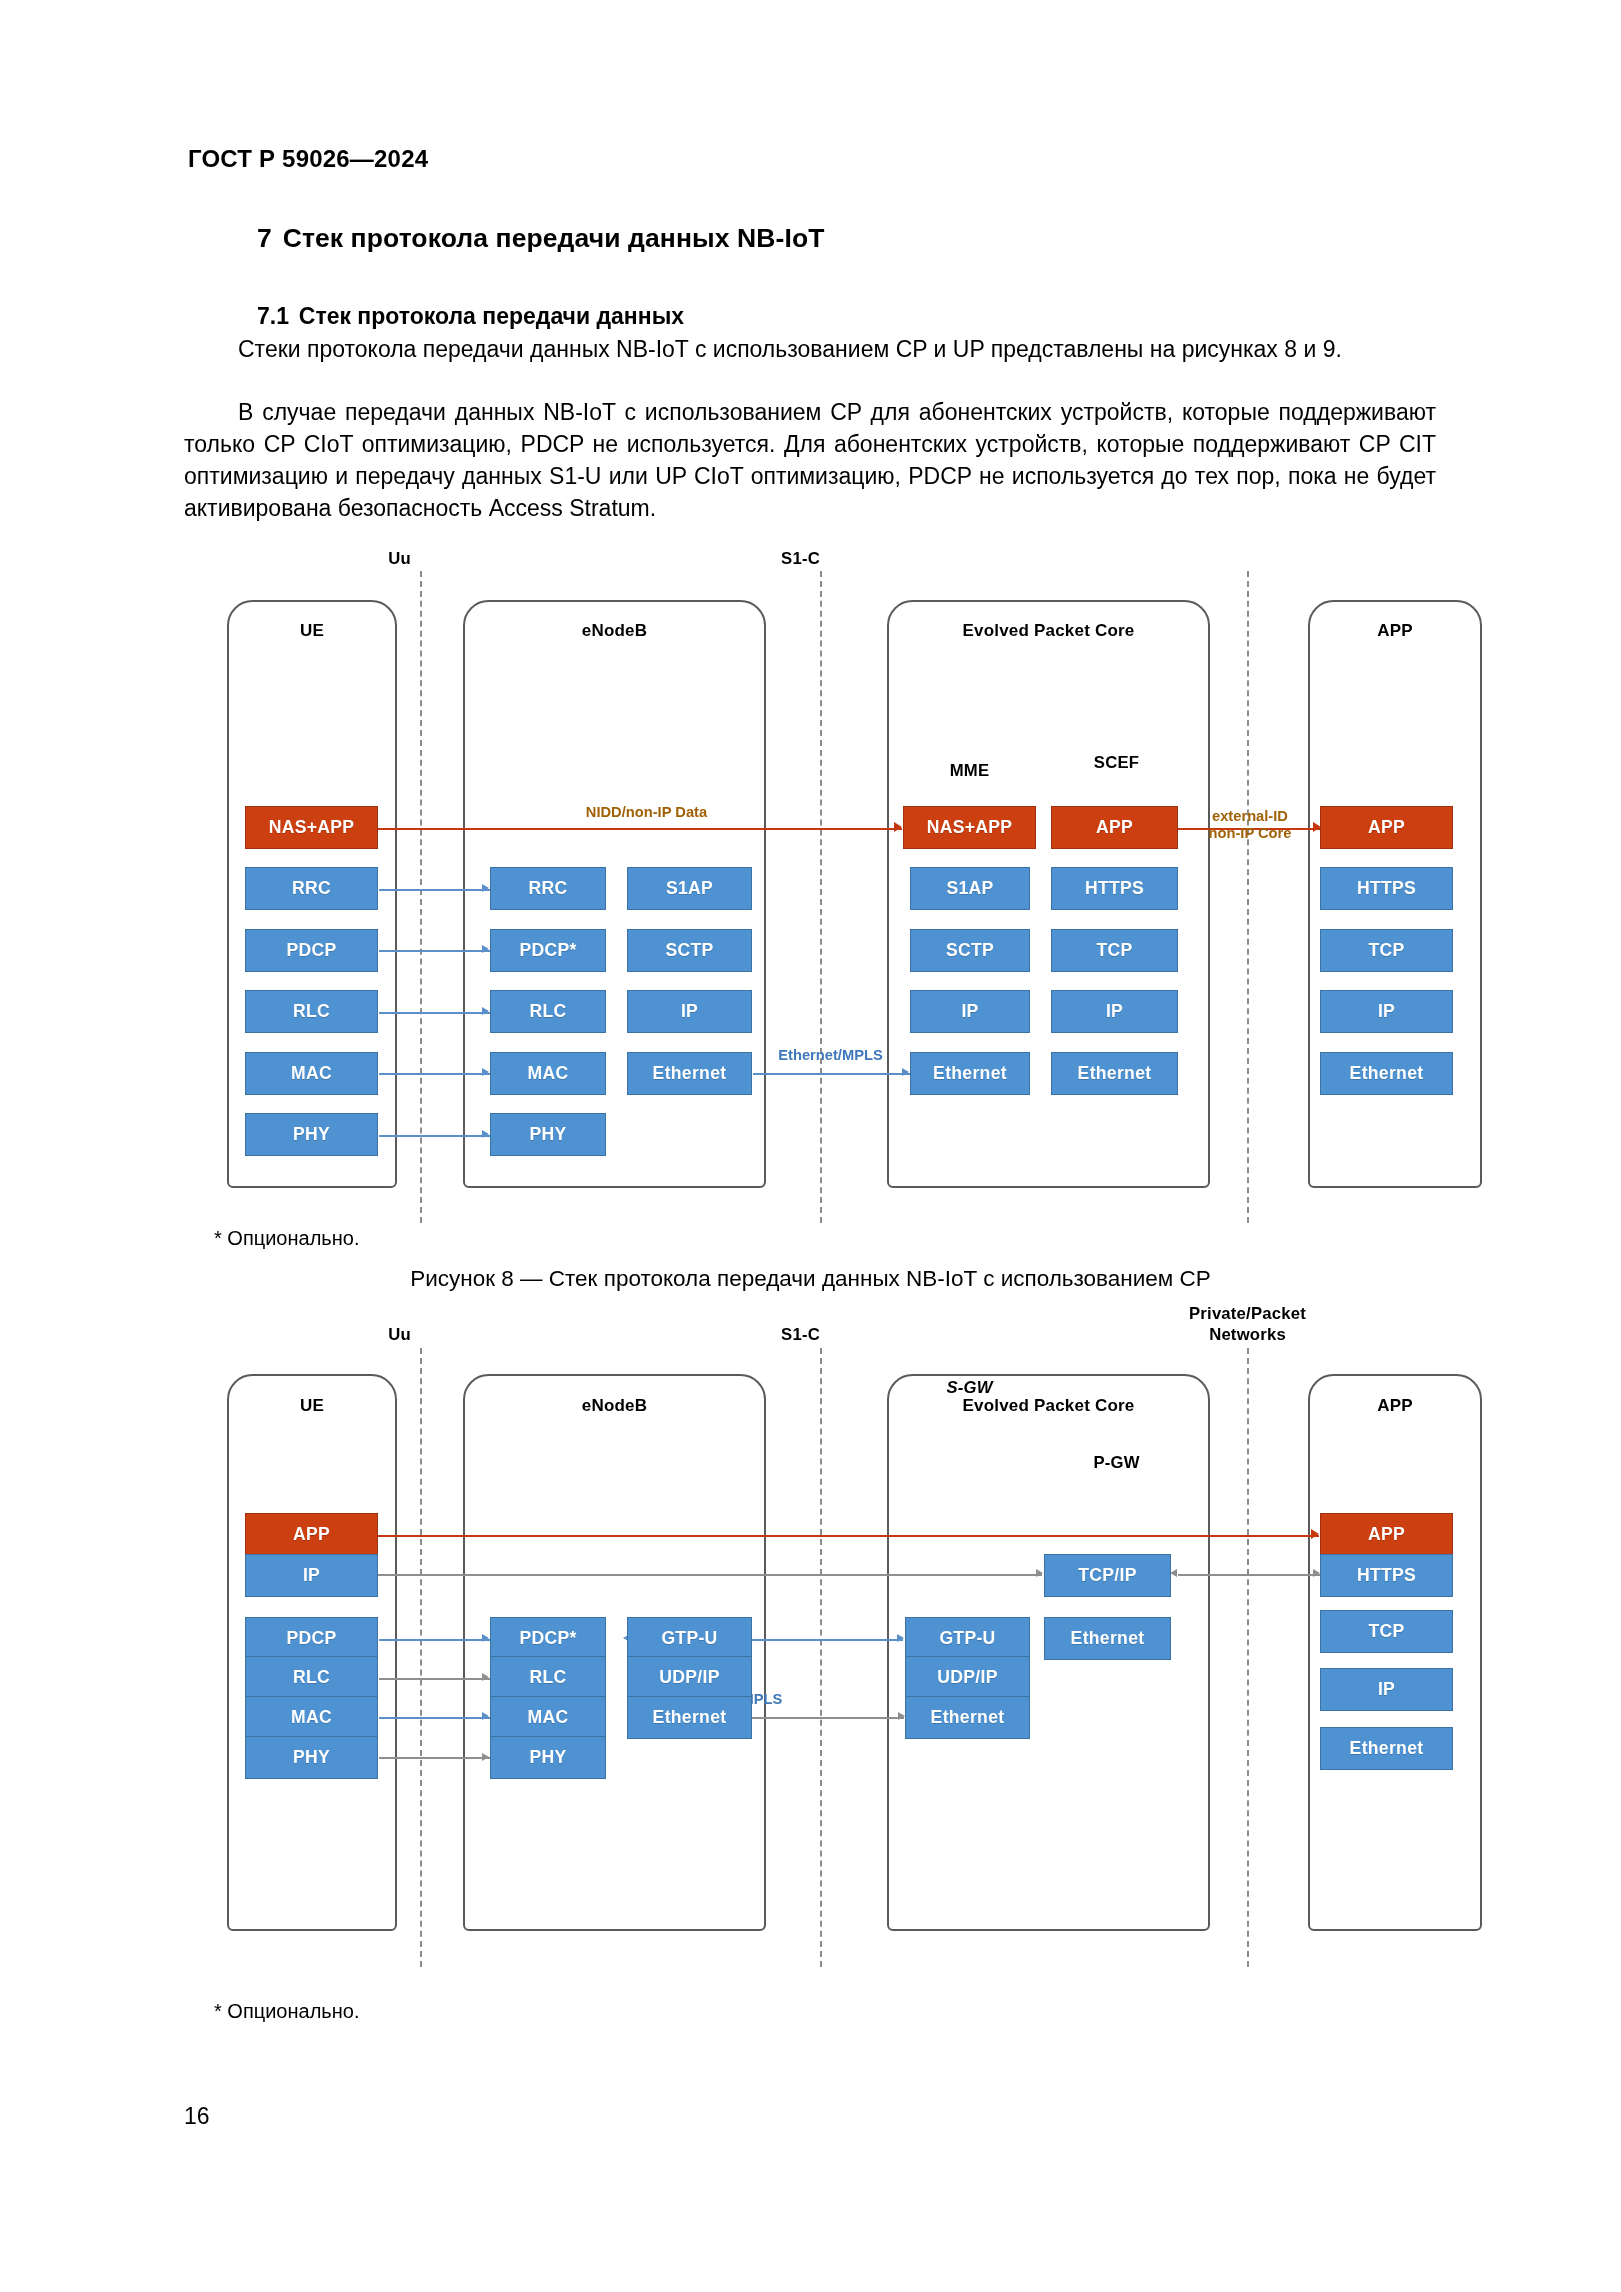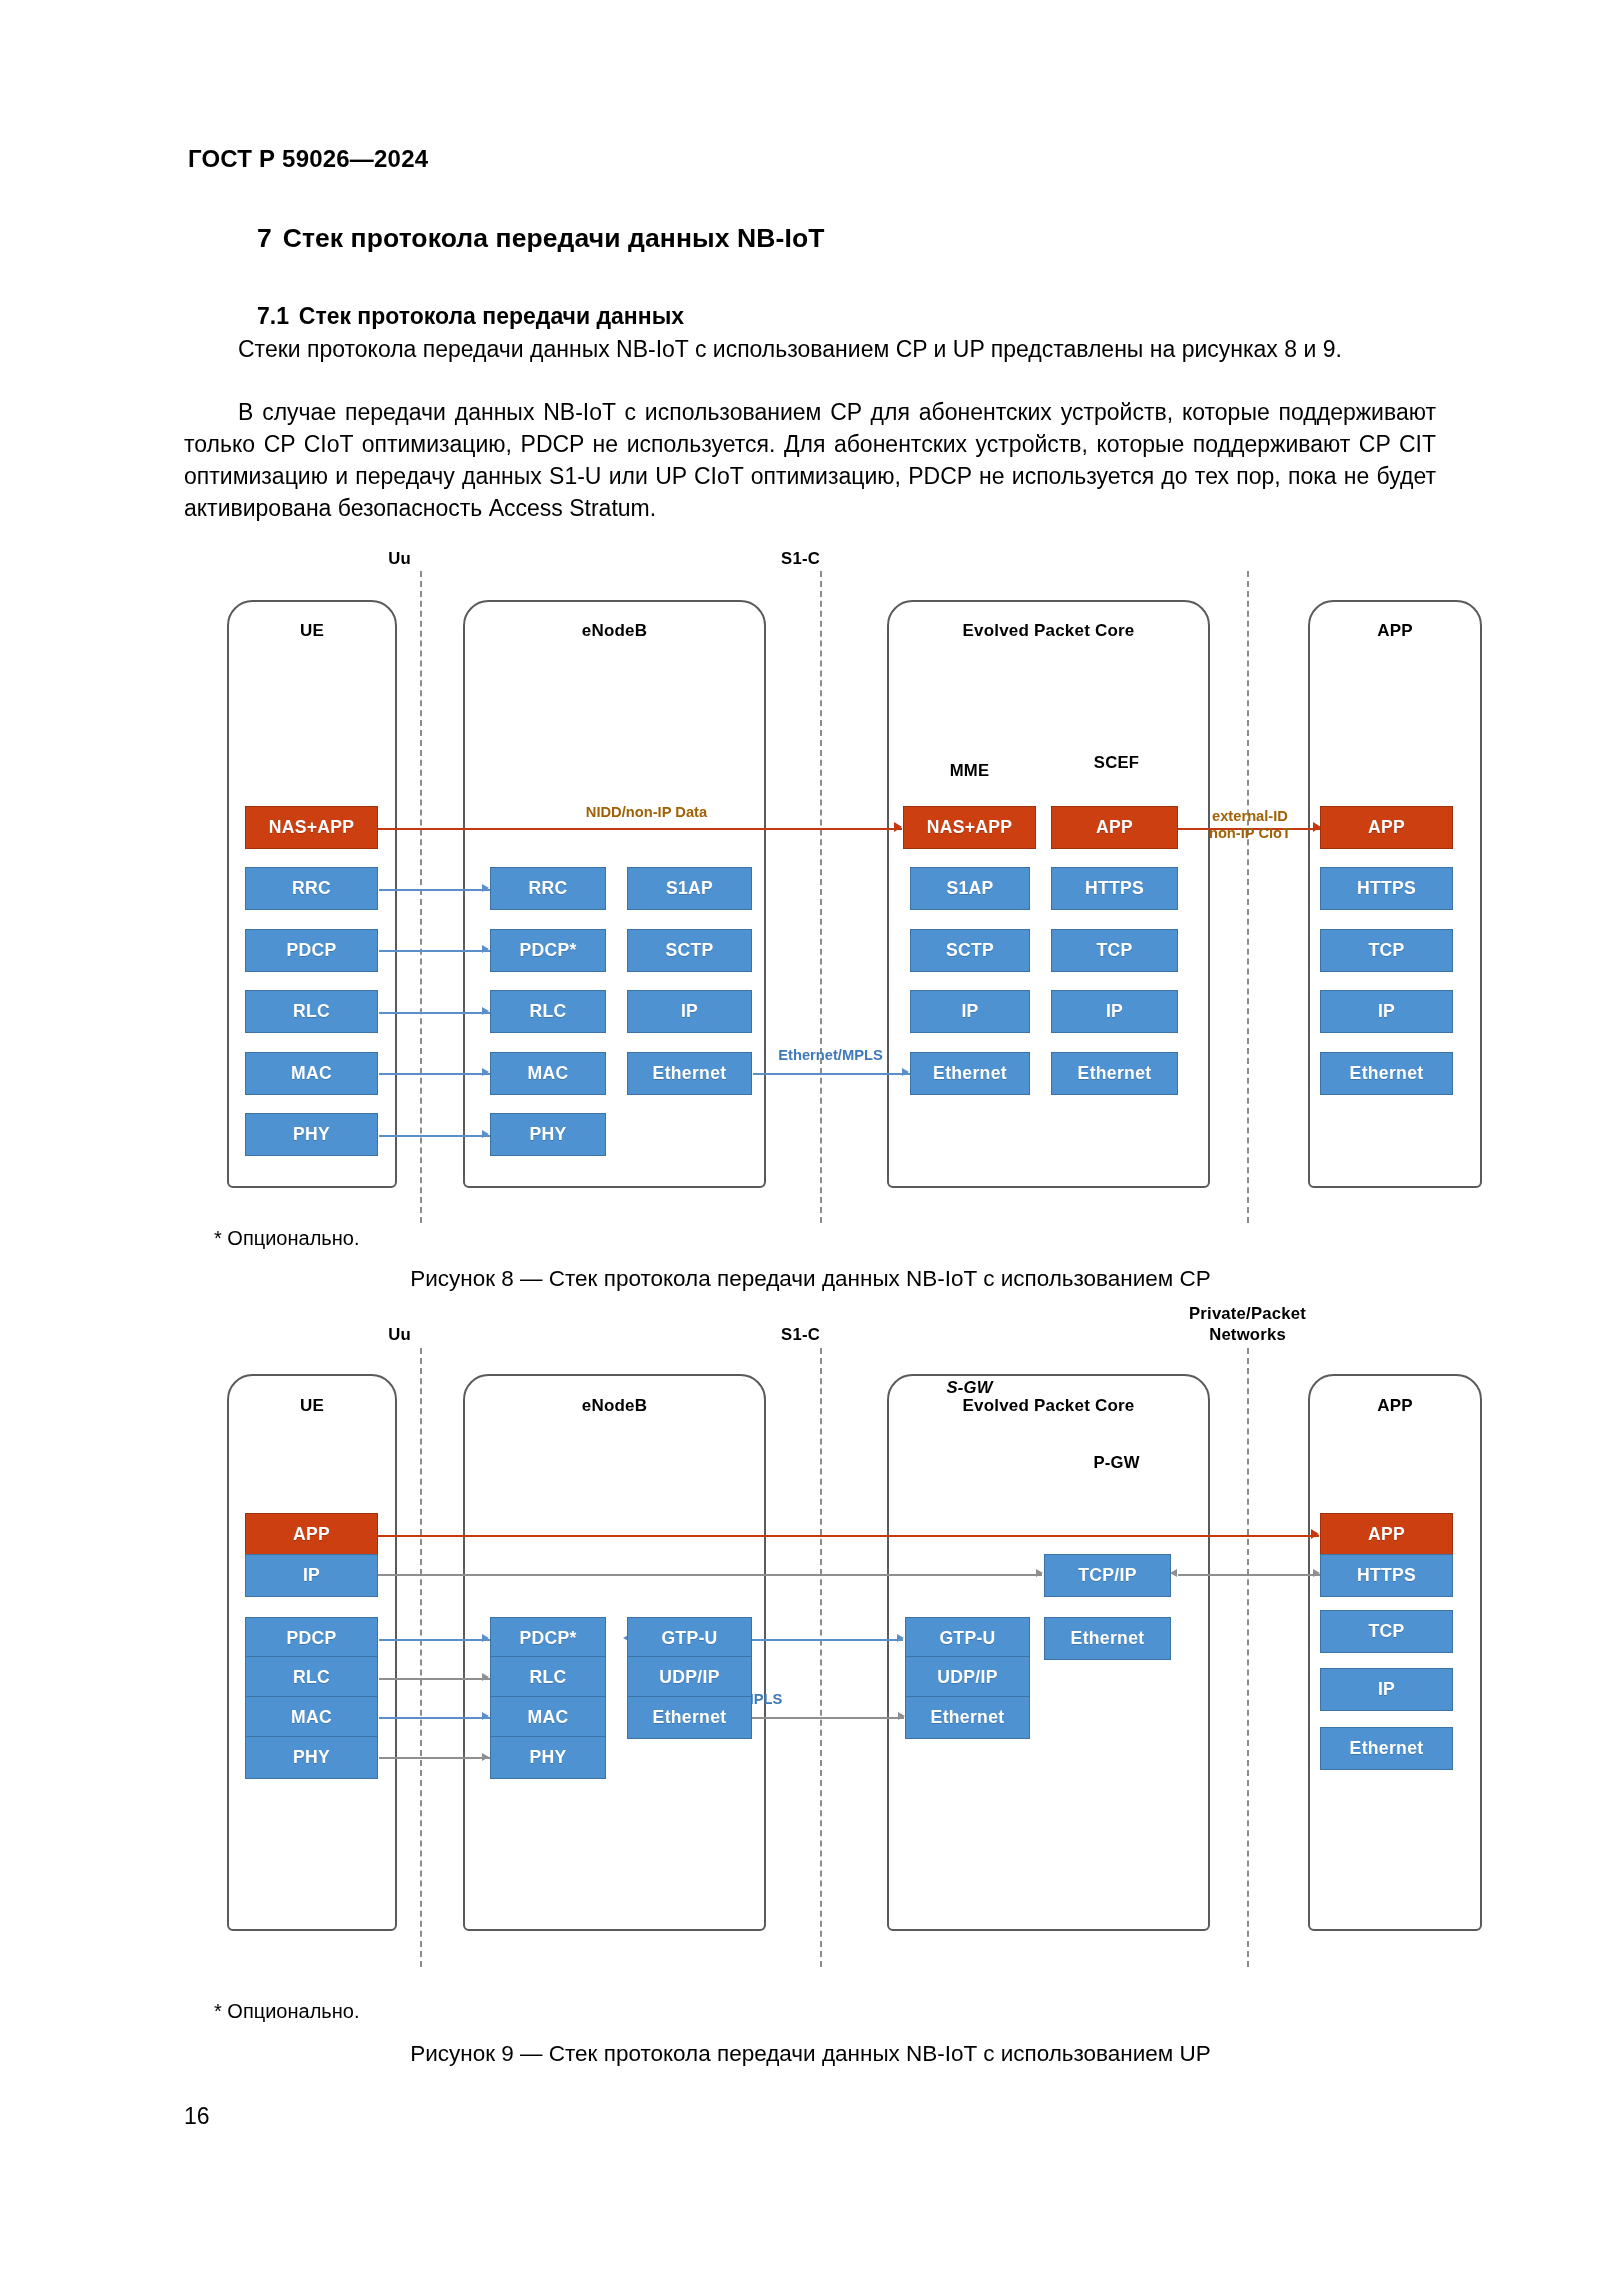--- a/index.html
+++ b/index.html
@@ -148,21 +148,21 @@
   <div class="hline red" style="left:378px;top:828px;width:524px;"></div>
   <div class="arrow left red" style="left:370px;top:822px;"></div>
   <div class="arrow right red" style="left:894px;top:822px;"></div>
   <div class="link-label red" style="left:529px;top:804px;width:235px;">NIDD/non-IP Data</div>
 
   <div class="hline red" style="left:1178px;top:828px;width:142px;"></div>
   <div class="arrow left red" style="left:1170px;top:822px;"></div>
   <div class="arrow right red" style="left:1313px;top:822px;"></div>
   <div class="link-label red" style="left:1192px;top:808px;width:116px;">
     <span>external-ID</span><br>
-    <span>non-IP CIoT</span>
+    <span>non-IP Core</span>
   </div>
 
   <div class="hline blue" style="left:379px;top:889px;width:111px;"></div>
   <div class="arrow left blue" style="left:371px;top:884px;"></div>
   <div class="arrow right blue" style="left:482px;top:884px;"></div>
 
   <div class="hline blue" style="left:379px;top:950px;width:111px;"></div>
   <div class="arrow left blue" style="left:371px;top:945px;"></div>
   <div class="arrow right blue" style="left:482px;top:945px;"></div>
 
@@ -308,18 +308,17 @@
   <div class="pbox blue" style="left:1044px;top:1554px;width:127px;height:43px;">TCP/IP</div>
   <div class="pbox blue" style="left:1044px;top:1617px;width:127px;height:43px;">Ethernet</div>
 
   <div class="pbox orange" style="left:1320px;top:1513px;width:133px;height:43px;">APP</div>
   <div class="pbox blue" style="left:1320px;top:1554px;width:133px;height:43px;">HTTPS</div>
   <div class="pbox blue" style="left:1320px;top:1610px;width:133px;height:43px;">TCP</div>
   <div class="pbox blue" style="left:1320px;top:1668px;width:133px;height:43px;">IP</div>
   <div class="pbox blue" style="left:1320px;top:1727px;width:133px;height:43px;">Ethernet</div>
 
   <div class="footnote" style="left:214px;top:2000px;">* Опционально.</div>
-  <div class="fig-caption" style="top:2041px;">Рисунок 9 — Стек протокола передачи данных NB-IoT с использованием UP</div>
 
   <div class="page-num">16</div>
 
 </div>
 
 
 </body></html>

